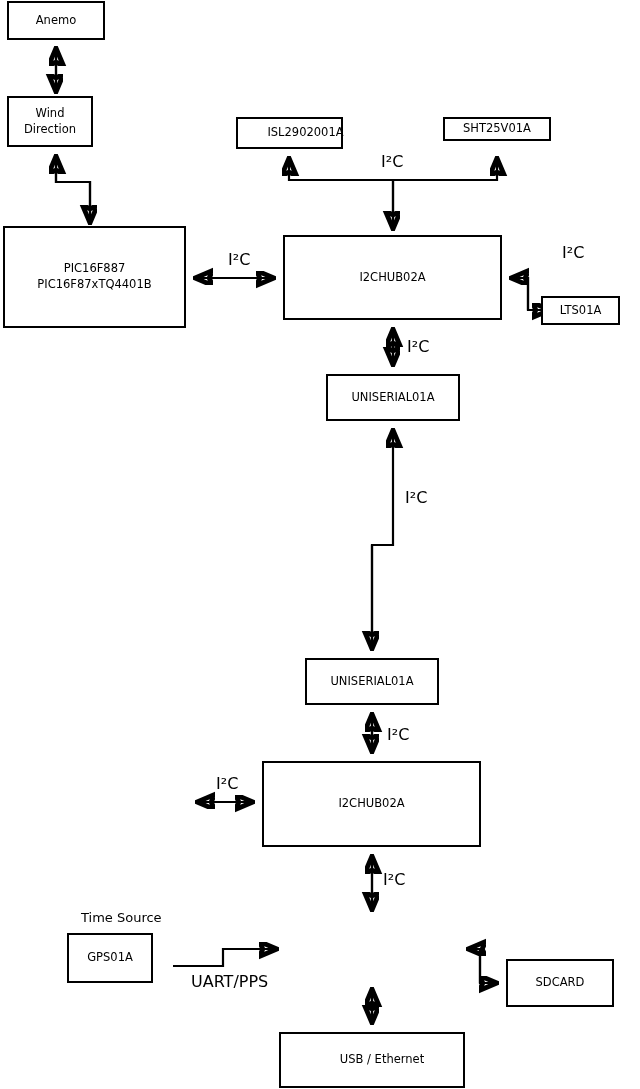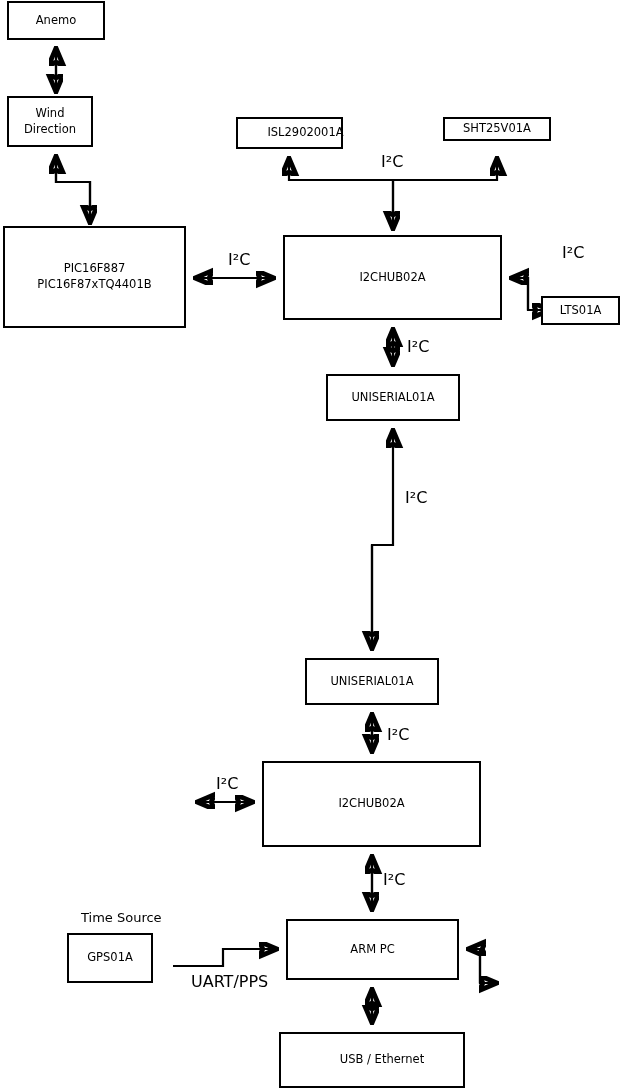--- a/index.html
+++ b/index.html
@@ -145,25 +145,25 @@
   </div>
   <div class="node" style="left: 326px; top: 374px; width: 134px; height: 47px;">
     <span class="node-label">UNISERIAL01A</span>
   </div>
   <div class="node" style="left: 305px; top: 658px; width: 134px; height: 47px;">
     <span class="node-label">UNISERIAL01A</span>
   </div>
   <div class="node" style="left: 262px; top: 761px; width: 219px; height: 86px;">
     <span class="node-label">I2CHUB02A</span>
   </div>
-  <div class="node" style="left: 286px; top: 919px; width: 173px; height: 61px;">
-    <span class="node-label">ARM PC</span>
-  </div>
   <div class="node" style="left: 67px; top: 933px; width: 86px; height: 50px;">
     <span class="node-label">GPS01A</span>
+  </div>
+  <div class="node" style="left: 506px; top: 959px; width: 108px; height: 48px;">
+    <span class="node-label">SDCARD</span>
   </div>
   <div class="node" style="left: 279px; top: 1032px; width: 186px; height: 56px; padding-left: 20px;">
     <span class="node-label">USB / Ethernet</span>
   </div>
 
   <div class="edge-label" style="left: 381px; top: 152px;">I²C</div>
   <div class="edge-label" style="left: 228px; top: 250px;">I²C</div>
   <div class="edge-label" style="left: 562px; top: 243px;">I²C</div>
   <div class="edge-label" style="left: 407px; top: 337px;">I²C</div>
   <div class="edge-label" style="left: 405px; top: 488px;">I²C</div>

